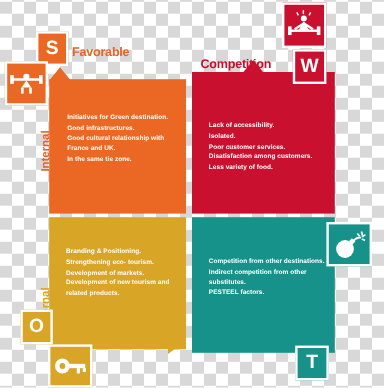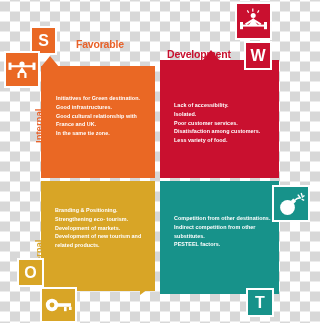--- a/index.html
+++ b/index.html
@@ -14,21 +14,21 @@
   .canvas{position:absolute;left:0;top:0;width:310px;height:323px;}
 
   
   .axis-label{
     position:absolute;
     font-weight:bold;
     font-size:10.5px;
     letter-spacing:-0.2px;
     white-space:nowrap;
   }
-  #lbl-favorable{left:60px;top:38px;color:#e8622a;padding-left:16px;}
+  #lbl-favorable{left:60px;top:38px;color:#e8622a;}
   #lbl-unfavorable{left:167px;top:48px;color:#c8102e;}
 
   .side-label{
     position:absolute;
     font-weight:bold;
     font-size:9.5px;
     white-space:nowrap;
     transform-origin:0 0;
     transform:rotate(-90deg);
   }
@@ -107,21 +107,21 @@
   #icon-opportunity{left:40px;top:287px;width:37px;height:36px;background:#d8a526;}
   #icon-threat{left:272px;top:185px;width:38px;height:37px;background:#17928a;}
   .icon-tile svg{display:block;}
 </style>
 </head>
 <body>
 
 <div class="canvas">
 
   <div class="axis-label" id="lbl-favorable">Favorable</div>
-  <div class="axis-label" id="lbl-unfavorable">Development</div>
+  <div class="axis-label" id="lbl-unfavorable">Competition</div>
   <div class="side-label" id="lbl-internal">Internal</div>
   <div class="side-label" id="lbl-external">External</div>
 
   <div class="notch" id="notch-s"></div>
   <div class="notch" id="notch-w"></div>
   <div class="notch-right" id="notch-o"></div>
   <div class="notch-right" id="notch-t"></div>
 
   <div class="quad" id="quad-s">
     <div class="body" style="white-space:pre-line;">Initiatives for Green destination.

